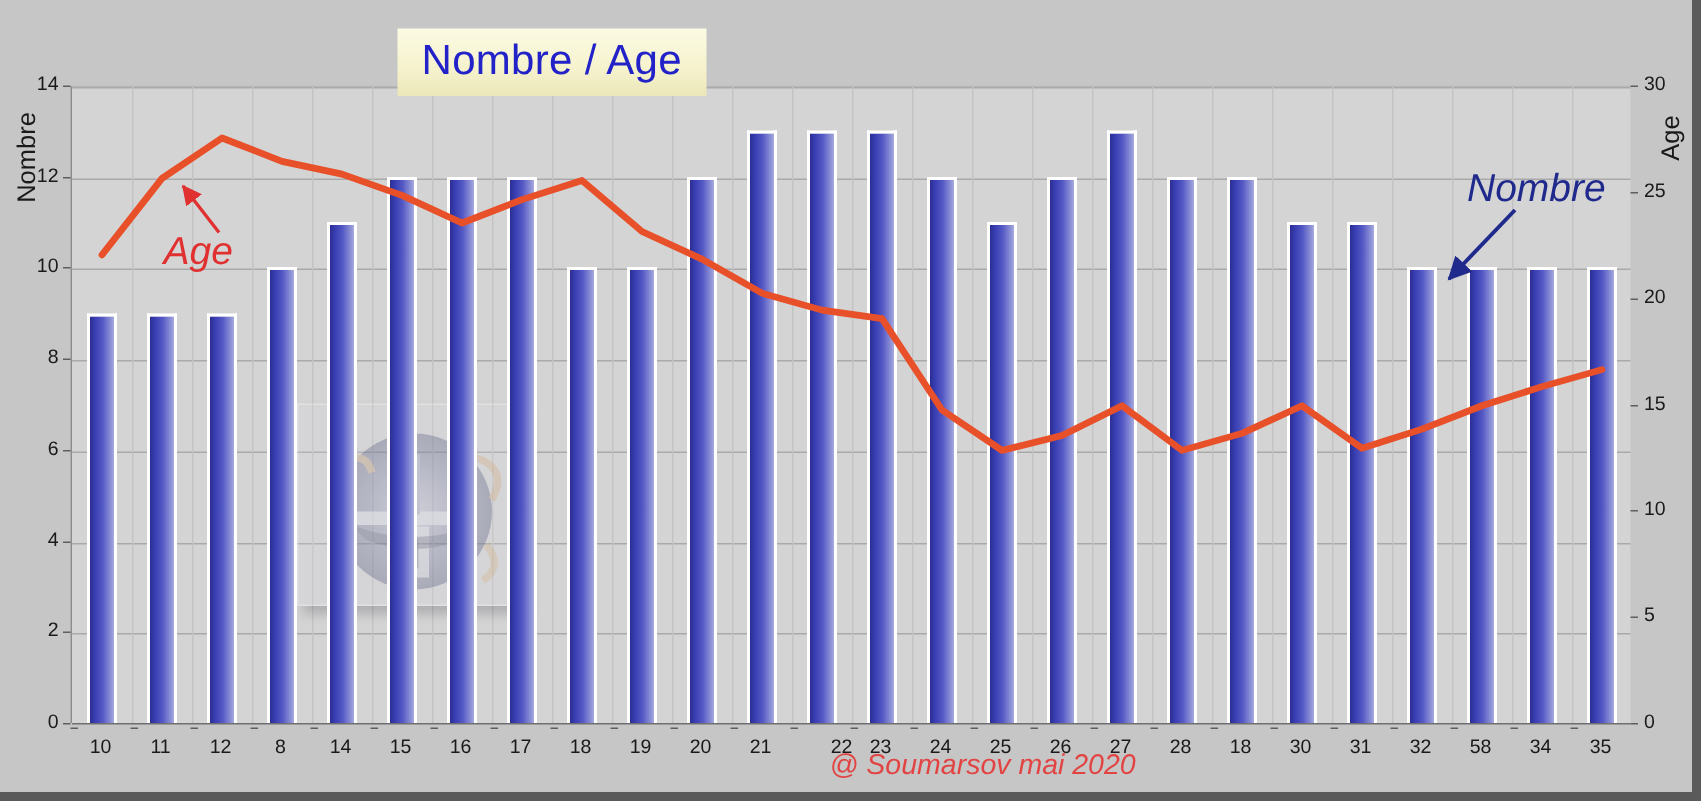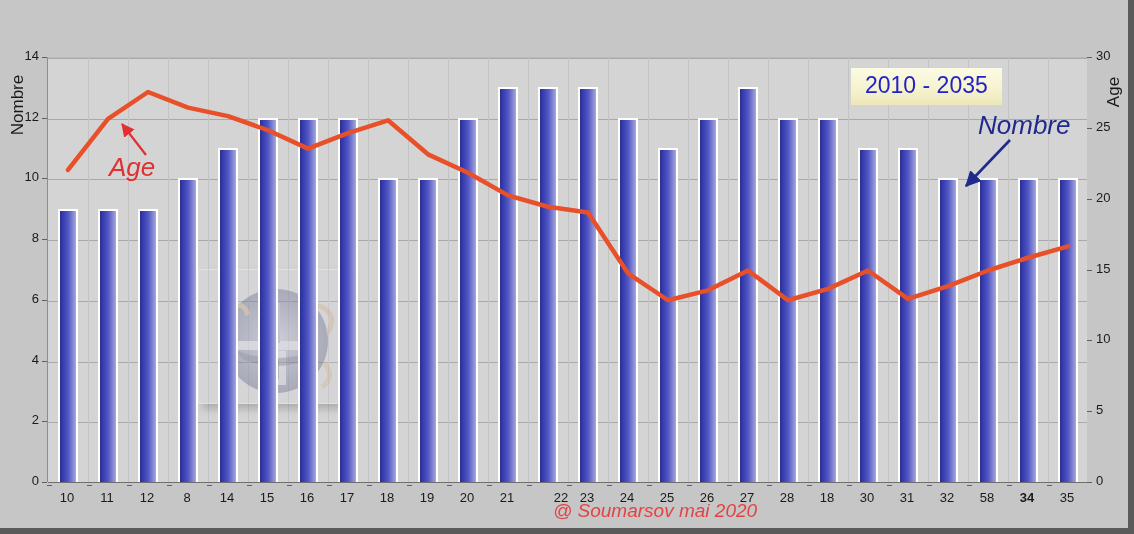--- a/index.html
+++ b/index.html
@@ -284,27 +284,27 @@
       <div class="xtick" style="left: 805px; top: 490px;">18</div>
       <div class="tickmark" style="left: 807px; top: 485px;"></div>
       <div class="xtick" style="left: 845px; top: 490px;">30</div>
       <div class="tickmark" style="left: 847px; top: 485px;"></div>
       <div class="xtick" style="left: 885px; top: 490px;">31</div>
       <div class="tickmark" style="left: 887px; top: 485px;"></div>
       <div class="xtick" style="left: 925px; top: 490px;">32</div>
       <div class="tickmark" style="left: 927px; top: 485px;"></div>
       <div class="xtick" style="left: 965px; top: 490px;">58</div>
       <div class="tickmark" style="left: 967px; top: 485px;"></div>
-      <div class="xtick" style="left: 1005px; top: 490px; font-weight: bold;">34</div>
+      <div class="xtick" style="left: 1005px; top: 490px;">34</div>
       <div class="tickmark" style="left: 1007px; top: 485px;"></div>
       <div class="xtick" style="left: 1045px; top: 490px;">35</div>
       <div class="tickmark" style="left: 1047px; top: 485px;"></div>
     </div>
 
-  <div class="titlebox" id="chart-subtitle">2010 - 2035</div>
+  <div class="titlebox" id="chart-title">Nombre / Age</div>
   <div class="annot" id="annot-age">Age</div>
   <div class="annot" id="annot-nombre">Nombre</div>
   <div id="credit">@ Soumarsov    mai 2020</div>
 
   <svg class="overlay" id="arrows" width="1134" height="534">
     <defs>
       <marker id="ahR" markerWidth="7" markerHeight="7" refX="5.5" refY="3" orient="auto">
         <path d="M0,0 L6,3 L0,6 z" fill="#e03030"></path>
       </marker>
       <marker id="ahB" markerWidth="7" markerHeight="7" refX="5.5" refY="3" orient="auto">

